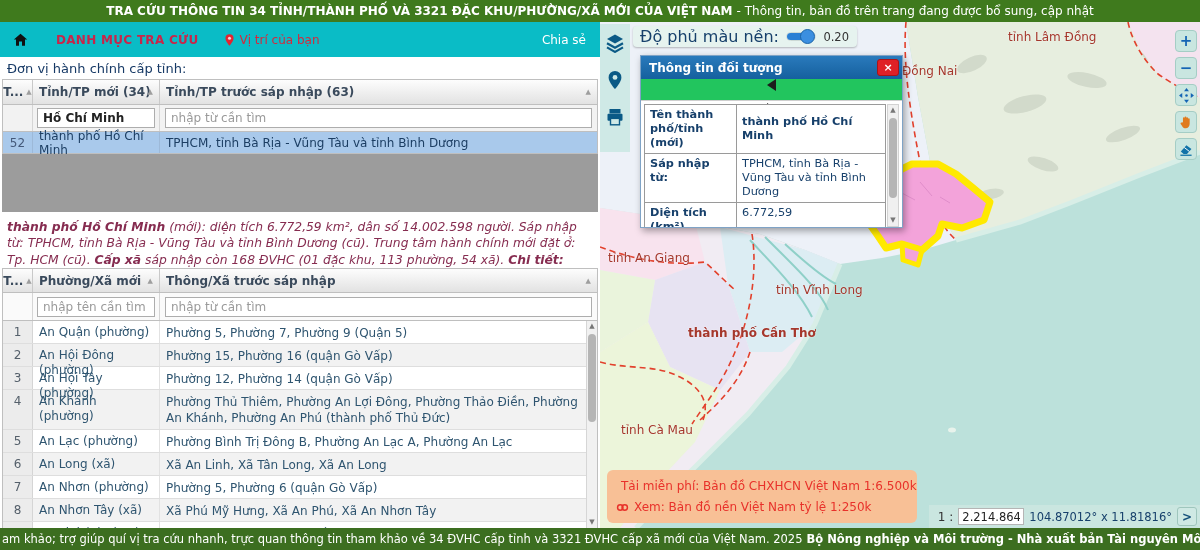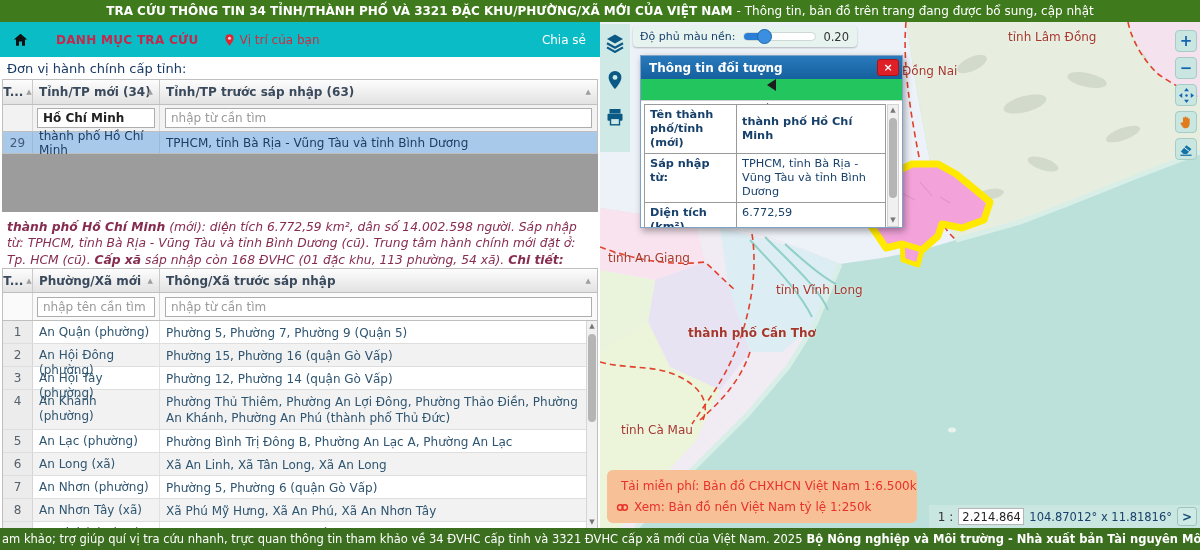--- a/index.html
+++ b/index.html
@@ -73,21 +73,21 @@
   .mlabel { position:absolute; font-size:12px; color:#a5372c; white-space:nowrap; z-index:2; text-shadow:0 0 2px rgba(255,255,255,.7); }
   .mlabel.bold { font-weight:bold; }
 
   .iconstrip { position:absolute; left:0; top:2px; width:30px; height:128px; background:#cfe9e6;
     display:flex; flex-direction:column; align-items:center; padding-top:9px; gap:17px; z-index:4; }
   .iconstrip .mic { width:20px; height:20px; cursor:pointer; }
 
   .sliderbox { position:absolute; left:33px; top:4px; width:224px; height:21px; background:#e6f3ef;
     border-radius:4px; display:flex; align-items:center; padding:0 8px 0 7px; gap:7px; z-index:4;
     box-shadow:0 1px 2px rgba(0,0,0,.25); }
-  .slabel { font-size:11px; color:#17406b; white-space:nowrap; }
+  .slabel { font-size:16px; color:#17406b; white-space:nowrap; }
   .strack { position:relative; width:94px; height:9px; background:#fff; border-radius:5px; border:1px solid #ccd9d5; cursor:pointer; }
   .sfill { position:absolute; left:0; top:0; height:7px; width:22px; background:#2a7fd4; border-radius:5px; }
   .shandle { position:absolute; left:13px; top:-4px; width:15px; height:15px; border-radius:50%;
     background:#3b8fe0; border:1px solid #1c65a8; cursor:grab; }
   .sval { font-size:11.5px; color:#333; }
 
   .dlg { position:absolute; left:40px; top:33px; width:263px; height:173px; background:#fff;
     border:1px solid #7fa3c6; box-shadow:2px 3px 7px rgba(0,0,0,.35); z-index:5; overflow:hidden; }
   .dlg-title { height:23px; background:linear-gradient(#2a7abc,#15609e); color:#fff; font-size:12px; font-weight:bold;
     display:flex; align-items:center; padding:0 8px; position:relative; }
@@ -173,21 +173,21 @@
       <div class="t-filter">
         <div class="fi"></div>
         <div class="fc1">
             <input class="flt bold" value="Hồ Chí Minh" style="">
           </div>
         <div class="fc2">
             <input class="flt" placeholder="nhập từ cần tìm" style="">
           </div>
       </div>
       <div class="sel-row">
-        <div class="c-idx">29</div>
+        <div class="c-idx">52</div>
         <div class="c-new">thành phố Hồ Chí Minh</div>
         <div class="c-old">TPHCM, tỉnh Bà Rịa - Vũng Tàu và tỉnh Bình Dương</div>
       </div>
       <div class="gray-block"></div>
 
       <div class="desc">
         <span class="b">thành phố Hồ Chí Minh</span><span> (mới): diện tích 6.772,59 km², dân số 14.002.598 người. Sáp nhập từ: TPHCM, tỉnh Bà Rịa - Vũng Tàu và tỉnh Bình Dương (cũ). Trung tâm hành chính mới đặt ở: Tp. HCM (cũ). </span><span class="b">Cấp xã</span><span> sáp nhập còn 168 ĐVHC (01 đặc khu, 113 phường, 54 xã). </span><span class="b">Chi tiết:</span>
       </div>
 
       <div class="t-head t2-head">

